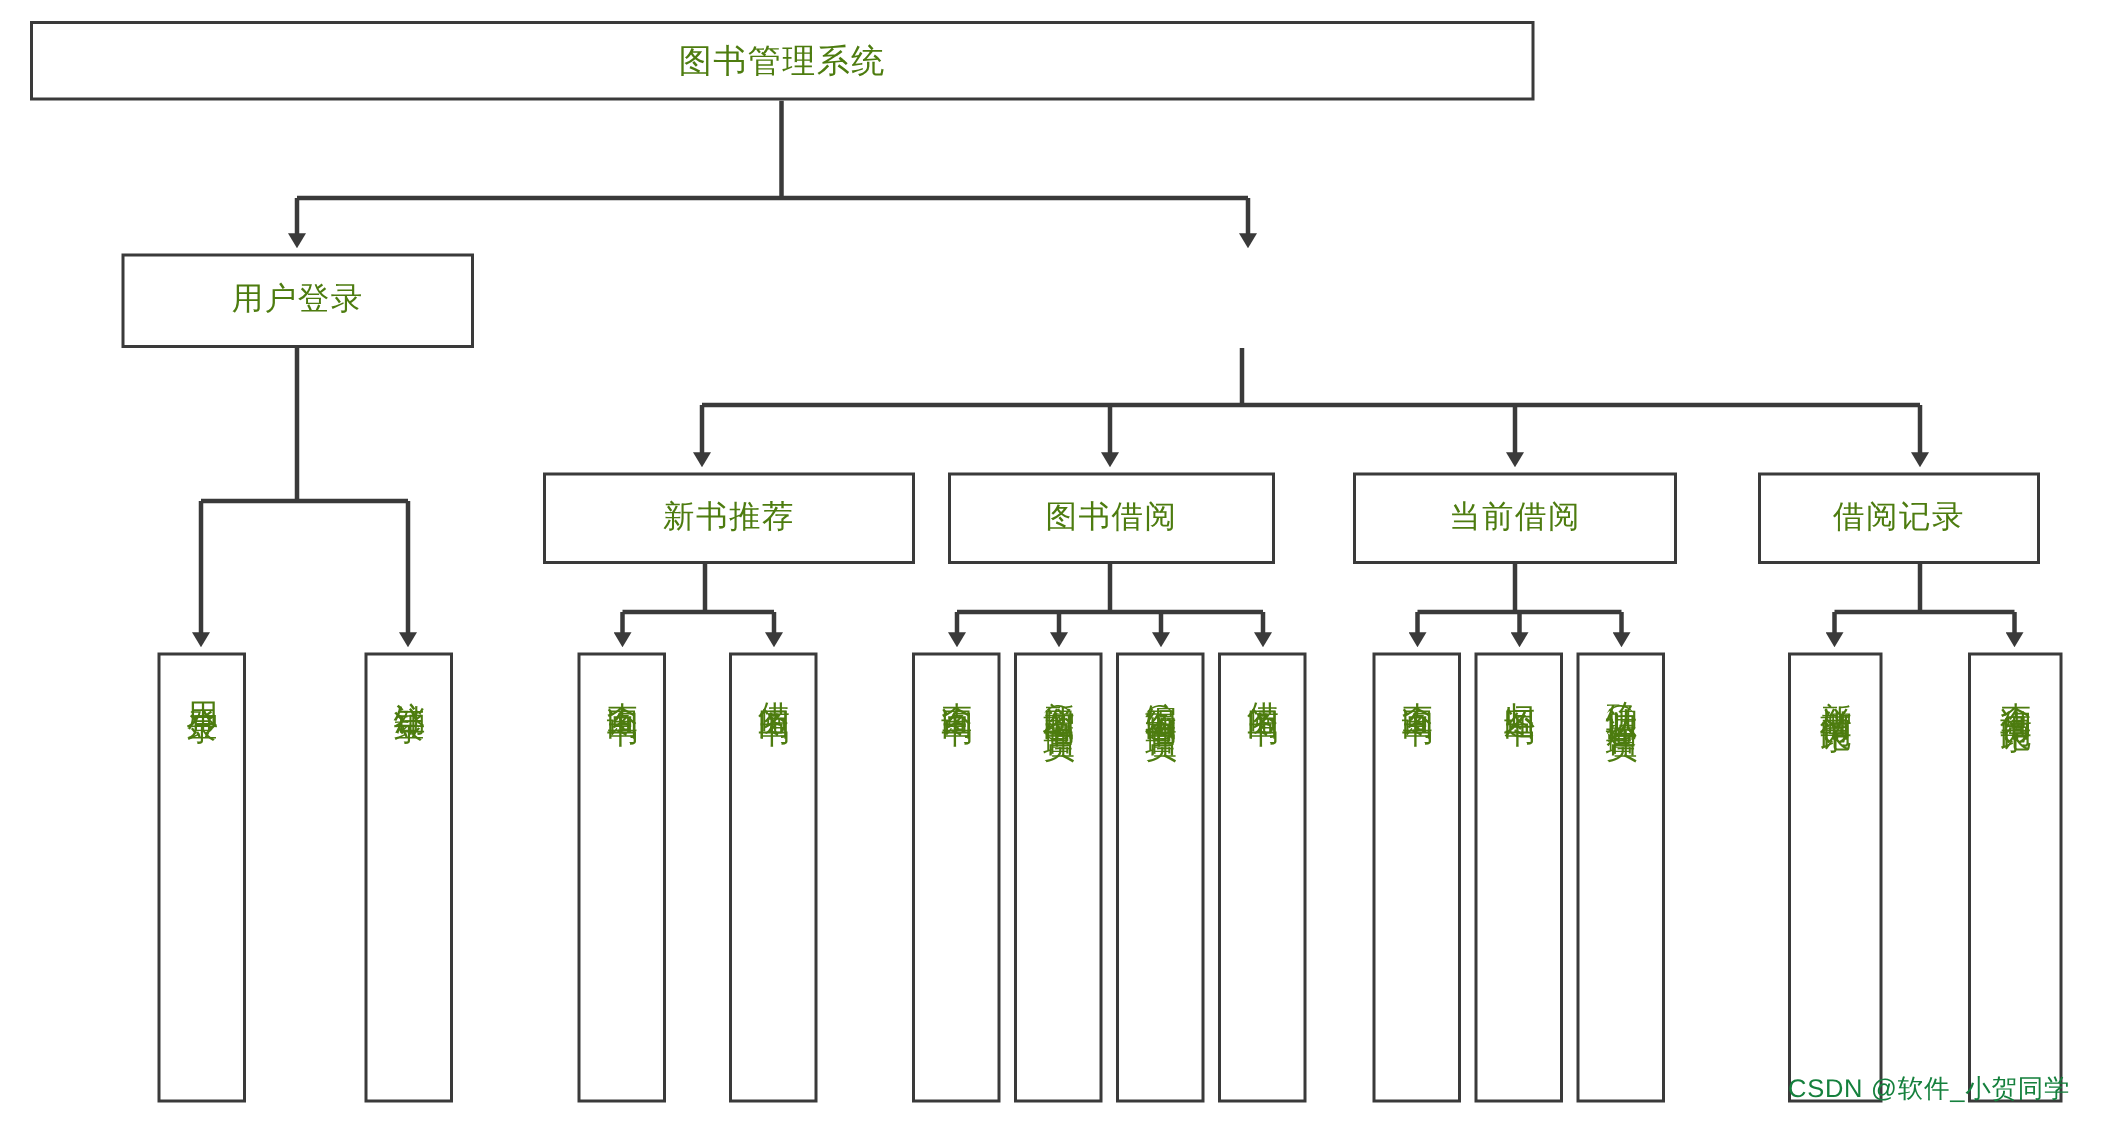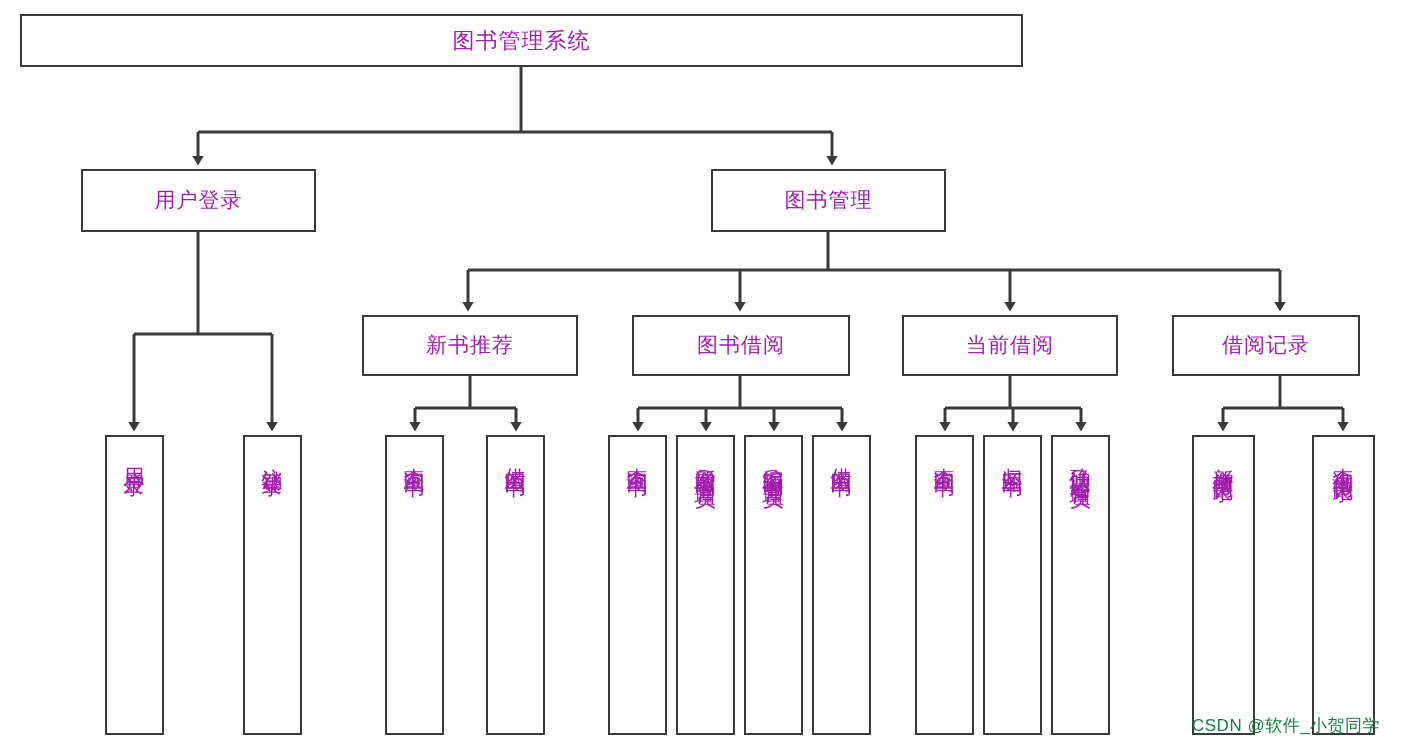--- a/index.html
+++ b/index.html
@@ -20,21 +20,21 @@
     display:flex;
     align-items:center;
     justify-content:center;
     color:#2a2a2a;
   }
   .node .lbl{
     font-size:21px;
     line-height:1.15;
     letter-spacing:1px;
     white-space:nowrap;
-    color:#a21caf;
+    color:#4d7c0f;
     text-align:center;
   }
   .node.leaf .lbl{
     writing-mode:vertical-rl;
     text-orientation:upright;
     font-size:21px;
     letter-spacing:3px;
     line-height:1.0;
     white-space:normal;
   }
@@ -110,25 +110,22 @@
     </g>
   </svg>
 
   <div class="node root" style="left:20px;top:14px;width:1003px;height:53px;">
     <span class="lbl">图书管理系统</span>
   </div>
 
   <div class="node" style="left:81px;top:169px;width:235px;height:63px;">
     <span class="lbl">用户登录</span>
   </div>
-  <div class="node" style="left:711px;top:169px;width:235px;height:63px;">
-    <span class="lbl">图书管理</span>
-  </div>
 
-  <div class="node" style="left:362px;top:315px;width:216px;height:61px;">
+  <div class="node" style="left:362px;top:315px;width:248px;height:61px;">
     <span class="lbl">新书推荐</span>
   </div>
   <div class="node" style="left:632px;top:315px;width:218px;height:61px;">
     <span class="lbl">图书借阅</span>
   </div>
   <div class="node" style="left:902px;top:315px;width:216px;height:61px;">
     <span class="lbl">当前借阅</span>
   </div>
   <div class="node" style="left:1172px;top:315px;width:188px;height:61px;">
     <span class="lbl">借阅记录</span>

